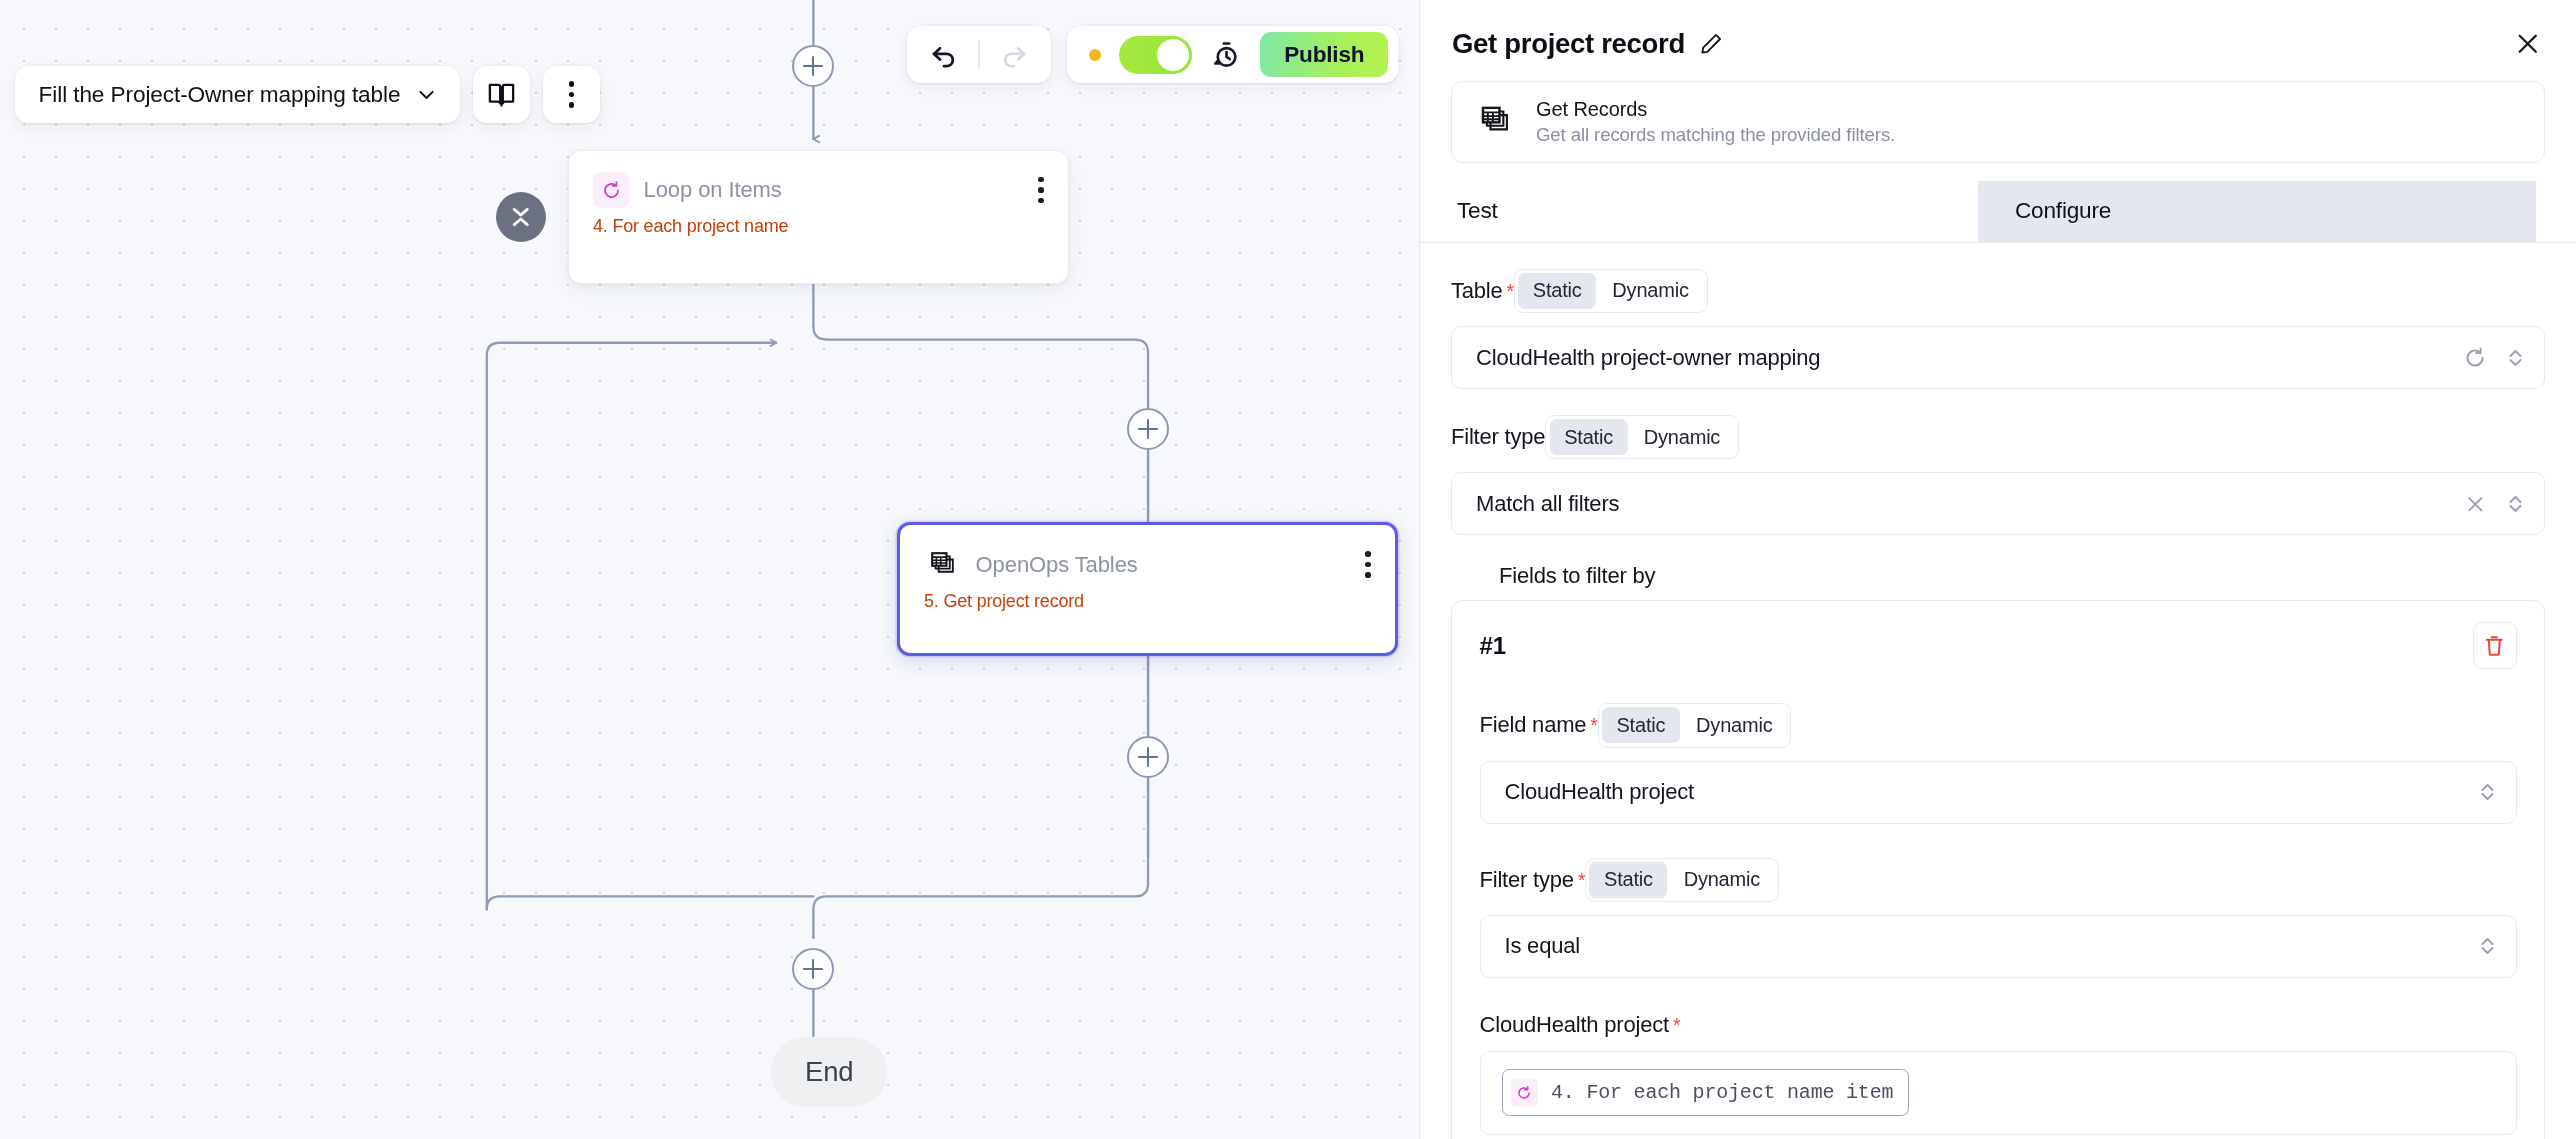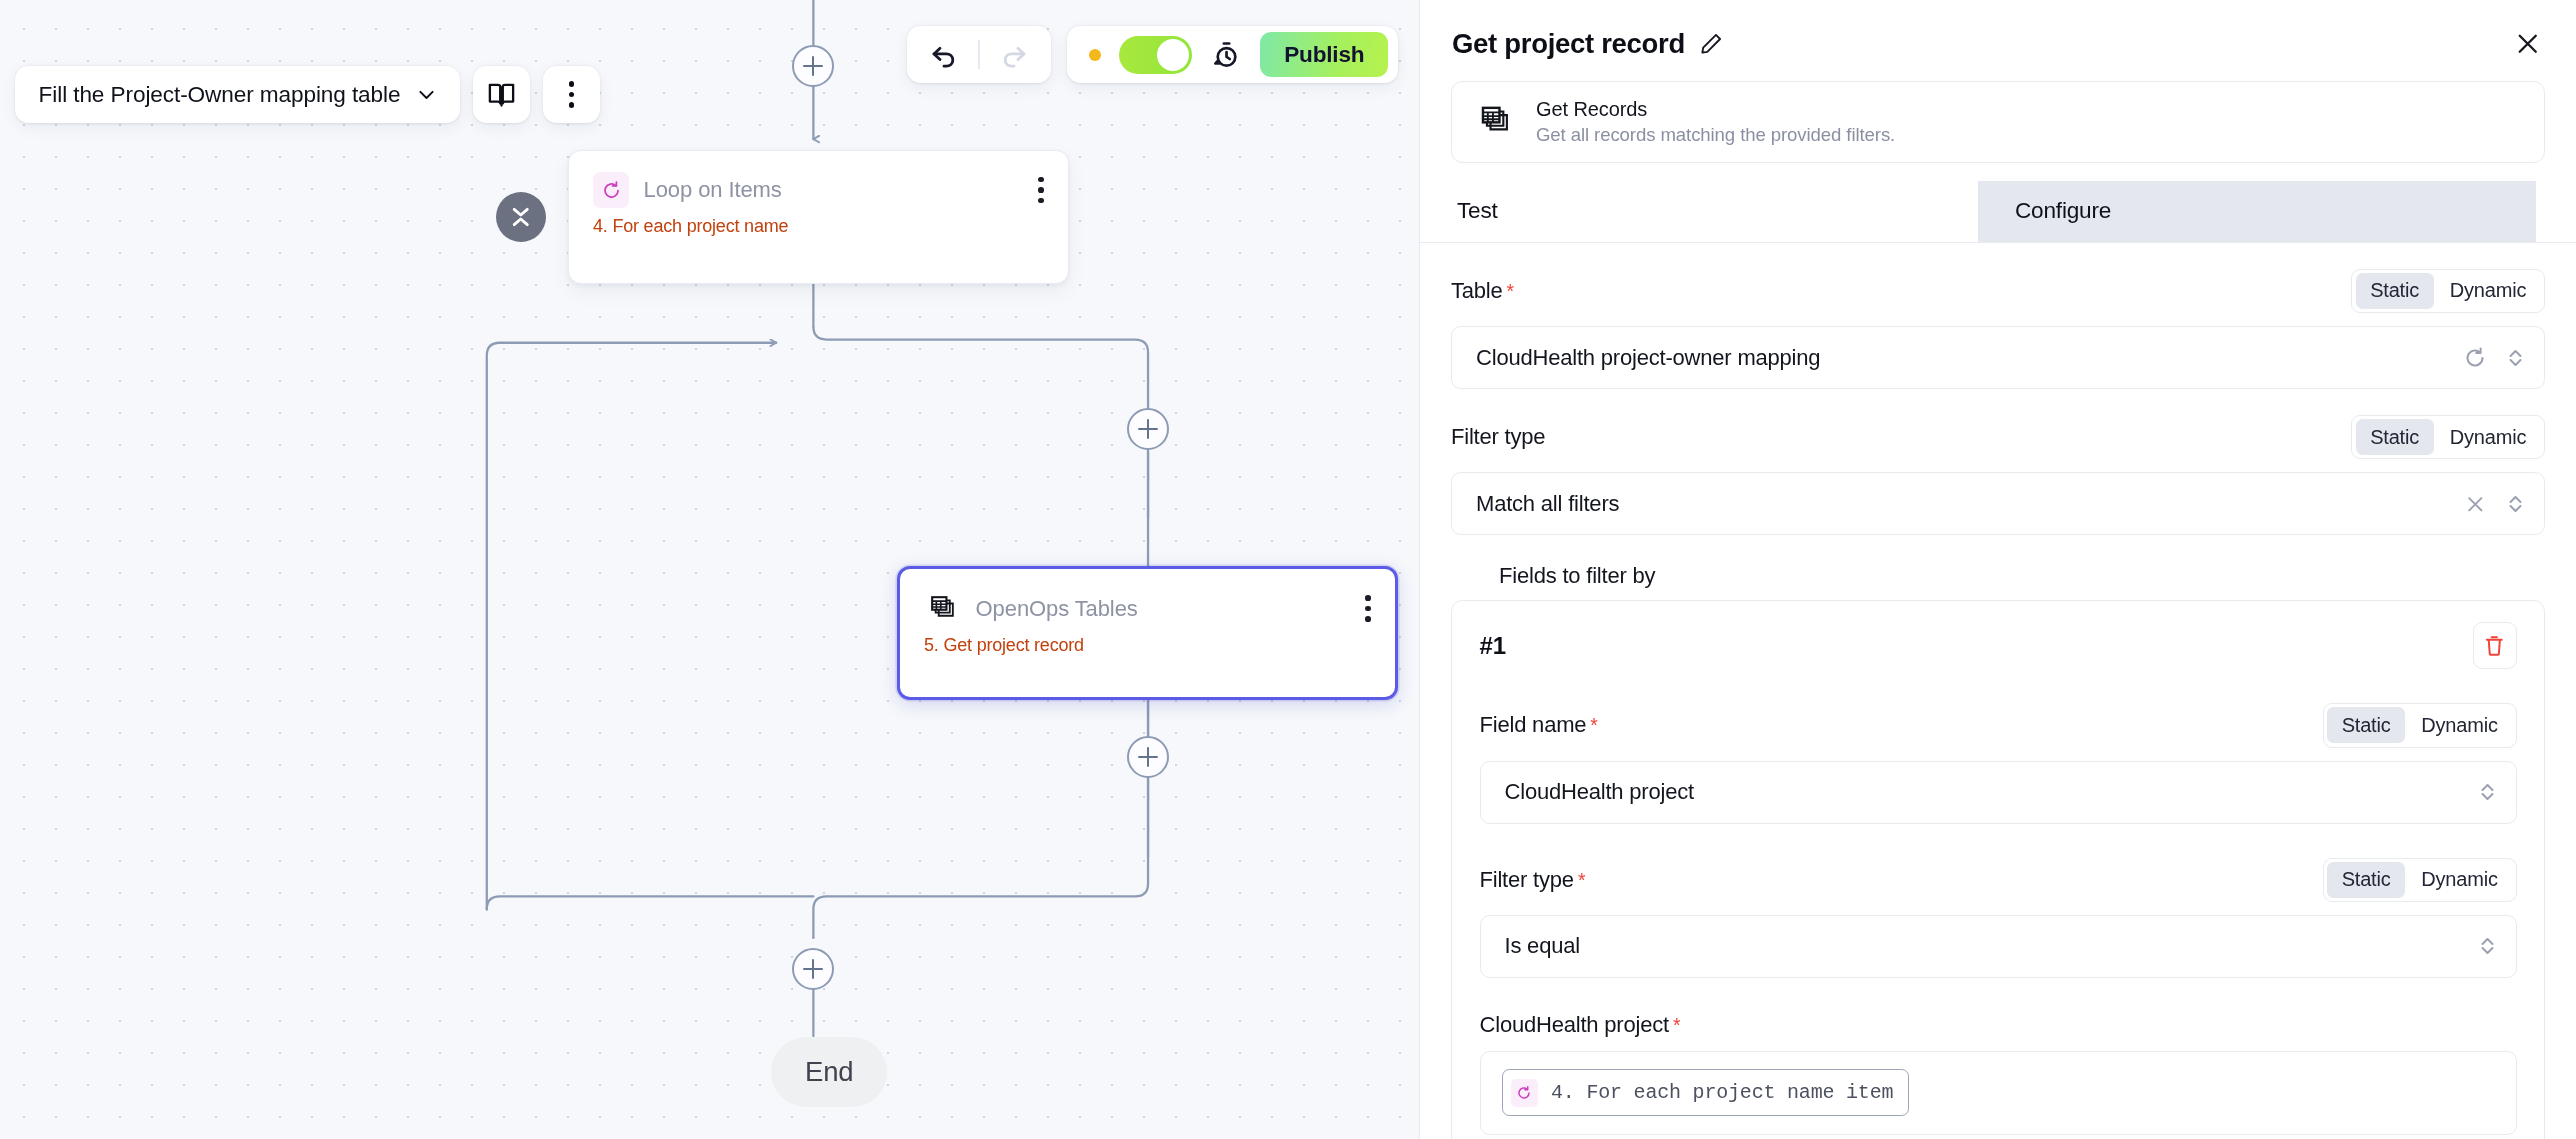--- a/index.html
+++ b/index.html
@@ -121,21 +121,21 @@
   .action-card .tbl-ico2 { width: 42px; height: 42px; display:flex; align-items:center; justify-content:center; }
   .ac-title { font-size: 20px; color: #13151d; letter-spacing: -0.1px; }
   .ac-sub { font-size: 18.6px; color: #8a90a1; margin-top: 3.2px; letter-spacing: -0.1px; }
 
   .tabs { display: flex; margin-top: 18px; border-bottom: 1.6px solid #e8eaf0; }
   .tab { flex: 0 0 558px; height: 61px; display: flex; align-items: center; padding-left: 37px;
          font-size: 22.6px; color: #0f1119; cursor: pointer; letter-spacing: -0.2px; }
   .tab.active { background: #e4e7ee; }
 
   .form { padding: 0 31px 0 31px; }
-  .field-row { display: flex; align-items: center; justify-content: space-between; margin-top: 26px; }
+  .field-row { display: flex; align-items: center; margin-top: 26px; }
   .field-label { font-size: 22px; color: #14161f; letter-spacing: -0.2px; }
   .req { color: #f0433a; margin-left: 4px; font-size: 19.4px; }
 
   .seg { display: flex; background: #fff; border: 1.6px solid #e8eaf0; border-radius: 9px; padding: 3.2px; gap: 1.6px; }
   .seg span { display: inline-flex; align-items: center; justify-content: center; height: 36px; padding: 0 14.6px;
               font-size: 20px; color: #232634; border-radius: 6.5px; cursor: pointer; letter-spacing: -0.2px; }
   .seg span.on { background: #e4e7ee; }
 
   .input-box {
     margin-top: 13px; height: 63px; border: 1.6px solid #e8eaf0; border-radius: 9.7px;
@@ -275,21 +275,21 @@
           </span>
       </div>
       <div class="node-title">4. For each project name</div>
     </div>
 
     <div class="plus-btn" style="left:792px; top:45px;"></div>
     <div class="plus-btn" style="left:1127px; top:408px;"></div>
     <div class="plus-btn" style="left:1127px; top:736px;"></div>
     <div class="plus-btn" style="left:792px; top:948px;"></div>
 
-    <div class="node selected" style="left:897px; top:522px; width:501px; height:134px;margin-top:44px;">
+    <div class="node selected" style="left:897px; top:522px; width:501px; height:134px;">
       <div class="node-top">
         <span class="tbl-ico">
           <svg width="32" height="32" viewBox="0 0 26 26">
             <path d="M9.5 8.5h11.5v10H9.5z" fill="none" stroke="#14161d" stroke-width="1.5"></path>
             <path d="M7 6h11.5v10H7z" fill="none" stroke="#14161d" stroke-width="1.5"></path>
             <rect x="4.2" y="3.4" width="11.6" height="10.2" fill="#fff" stroke="#14161d" stroke-width="1.7"></rect>
             <path d="M4.2 6.6h11.6M4.2 9.2h11.6M4.2 11.4h11.6M7.6 6.6v7M11.2 6.6v7" stroke="#14161d" stroke-width="1.3"></path>
           </svg>
         </span>
         <span class="node-kind">OpenOps Tables</span>

